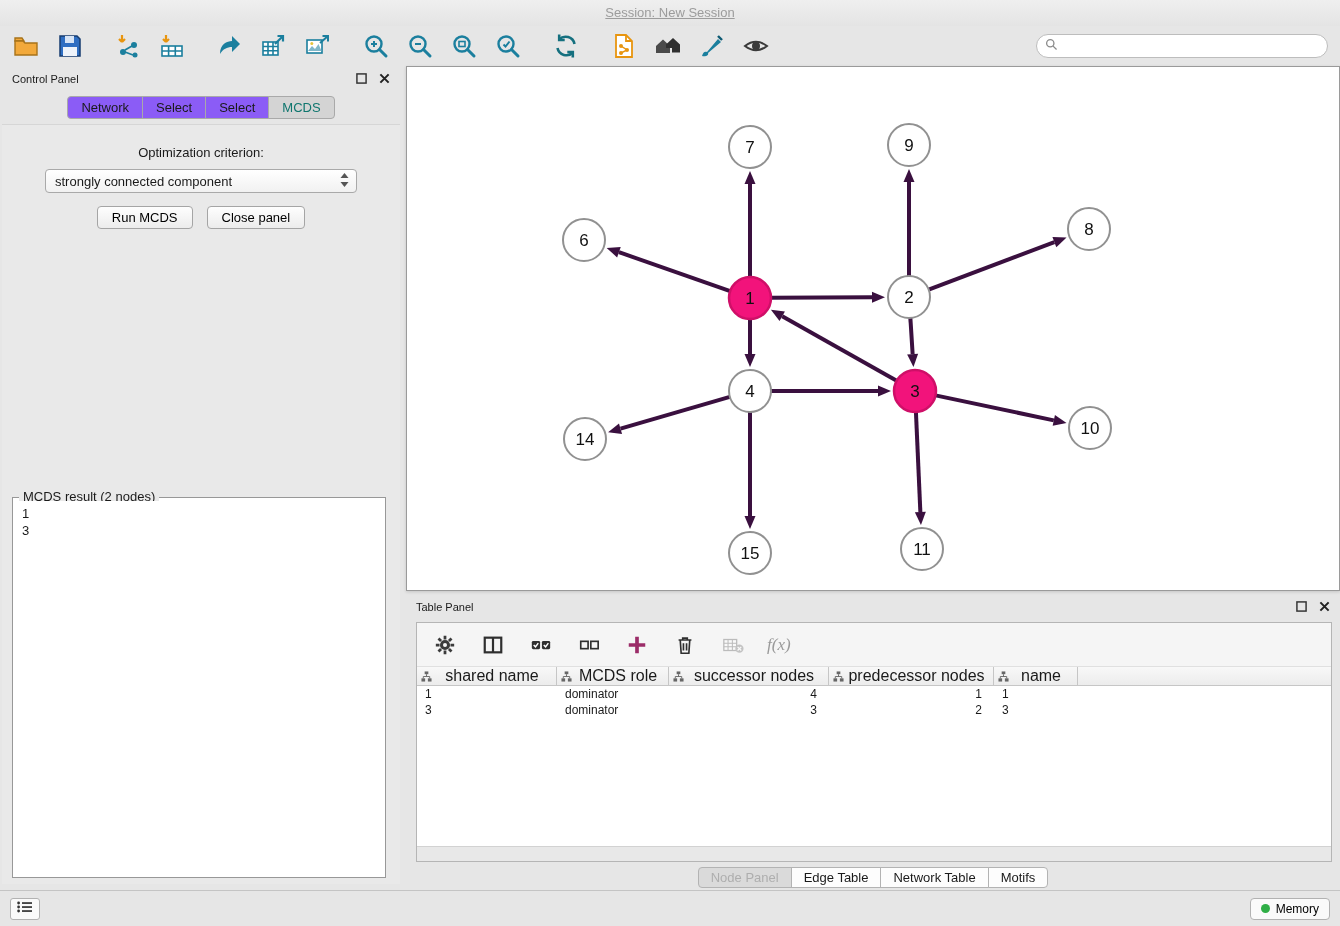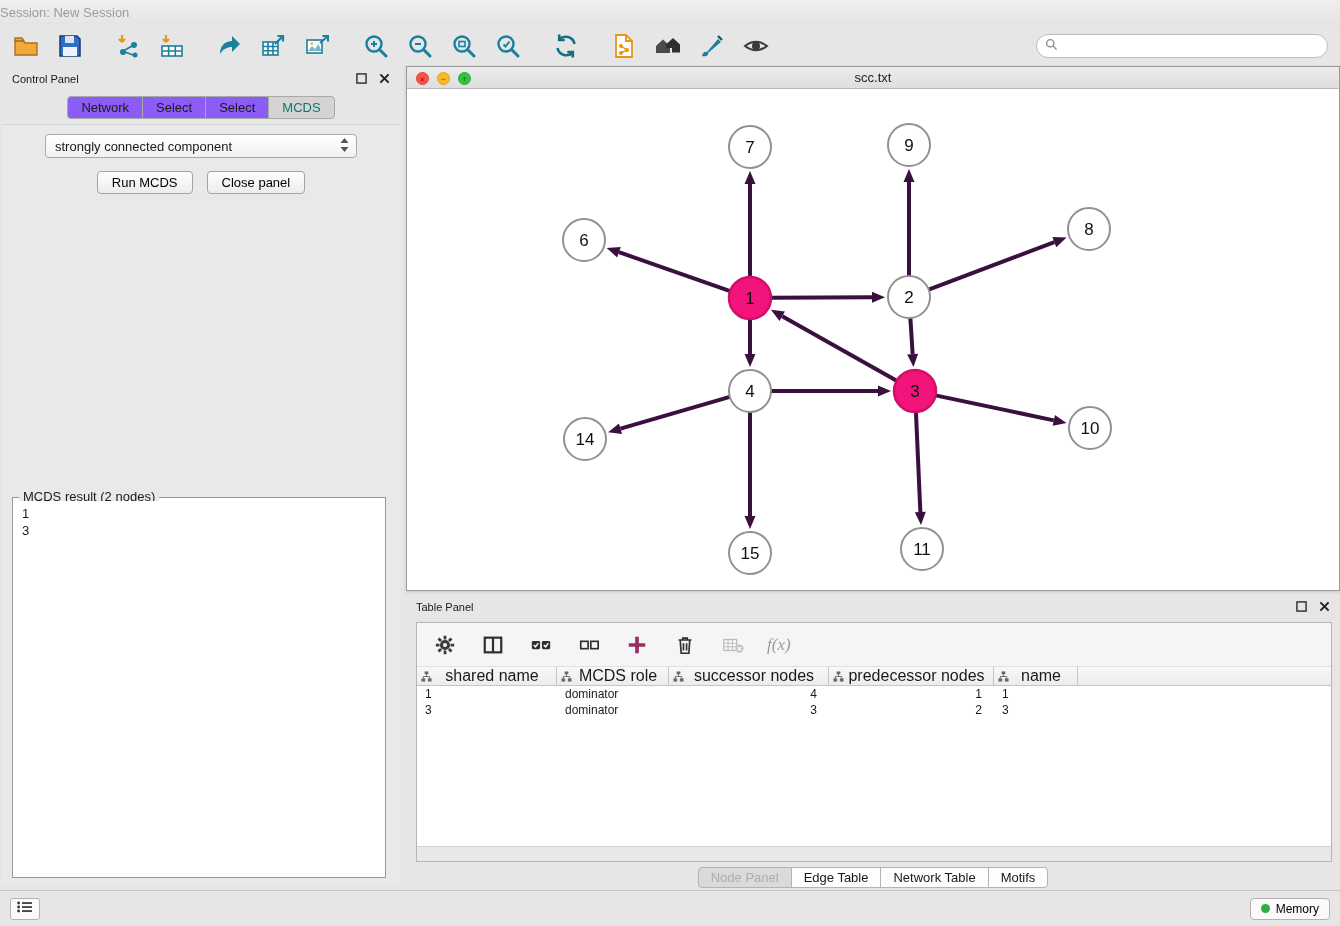--- a/index.html
+++ b/index.html
@@ -6,22 +6,22 @@
   html,body { width:1340px; height:926px; }
   body {
     font-family:"Liberation Sans", sans-serif;
     background:#e6e6e6;
     position:relative;
     overflow:hidden;
     font-size:13px;
     color:#1a1a1a;
   }
   
-  .titlebar { height:26px; text-align:left; line-height:26px; color:#9c9c9c; font-size:13px;
-    background:linear-gradient(#efefef,#e4e4e4); }
+  .titlebar { height:26px; text-align:center; line-height:26px; color:#9c9c9c; font-size:13px;
+    background:linear-gradient(#efefef,#e4e4e4);text-decoration:underline; }
   
   .main-toolbar { height:40px; display:flex; align-items:center; padding:0 12px; }
   .tb-group { display:flex; align-items:center; gap:16px; margin-right:30px; }
   .tbtn { width:28px; height:28px; display:flex; align-items:center; justify-content:center; cursor:default; }
   .tbtn svg { width:26px; height:26px; }
   .fx-btn { font-family:"Liberation Serif", serif; font-style:italic; font-size:17px; color:#9a9a9a; width:auto; }
   .search-wrap { margin-left:auto; width:292px; height:24px; border:1px solid #bdbdbd; border-radius:12px;
     background:#fff; display:flex; align-items:center; padding:0 8px; gap:5px; }
   .search-wrap svg { width:13px; height:13px; }
   .search-wrap input { border:none; outline:none; flex:1; font-size:12px; background:transparent; }
@@ -257,20 +257,21 @@
           </svg></span>
     </span>
   </div>
   <div class="cp-tabs" id="cp-tabs">
       <div class="cp-tab">Network</div>
       <div class="cp-tab">Select</div>
       <div class="cp-tab">Select</div>
       <div class="cp-tab active">MCDS</div>
     </div>
   <div class="cp-body">
+    <div class="opt-label">Optimization criterion:</div>
     <div class="dropdown">
       <span class="dd-label">strongly connected component</span>
       <span><svg viewBox="0 0 11 16">
             <path d="M5.5 1 L9.5 6 H1.5 Z" fill="#555"></path>
             <path d="M5.5 15 L1.5 10 H9.5 Z" fill="#555"></path>
           </svg></span>
     </div>
     <div class="cp-buttons">
       <button>Run MCDS</button>
       <button>Close panel</button>
@@ -279,26 +280,20 @@
       <span class="result-legend">MCDS result (2 nodes)</span>
       <div class="result-box" id="result-box">
           <div>1</div>
           <div>3</div>
         </div>
     </div>
   </div>
 </div>
 
 <div class="network-window">
-  <div class="nw-titlebar">
-    <span class="tl red"></span>
-    <span class="tl yellow"></span>
-    <span class="tl green"></span>
-    <span>scc.txt</span>
-  </div>
   <div class="nw-canvas">
     <svg id="graph-svg" viewBox="0 0 932 501">
         <line x1="343" y1="188" x2="343" y2="95" stroke="#3a103f" stroke-width="4"></line>
         <polygon points="343,82 348.5,95 337.5,95" fill="#3a103f"></polygon>
         <line x1="323.1752536154717" y1="202.07328138371903" x2="211.92931505845456" y2="163.2042185143998" stroke="#3a103f" stroke-width="4"></line>
         <polygon points="199.65685301088945,158.91624984717825 213.7434556484329,158.01202303273763 210.11517446847623,168.39641399606197" fill="#3a103f"></polygon>
         <line x1="363.99958468064904" y1="208.86792714037327" x2="465.00073175314213" y2="208.2326998002947" stroke="#3a103f" stroke-width="4"></line>
         <polygon points="478.0004746506868,208.15094041100198 465.03532226399676,213.732591026179 464.9661412422875,202.73280857441043" fill="#3a103f"></polygon>
         <line x1="343" y1="230" x2="343" y2="265" stroke="#3a103f" stroke-width="4"></line>
         <polygon points="343,278 337.5,265 348.5,265" fill="#3a103f"></polygon>

